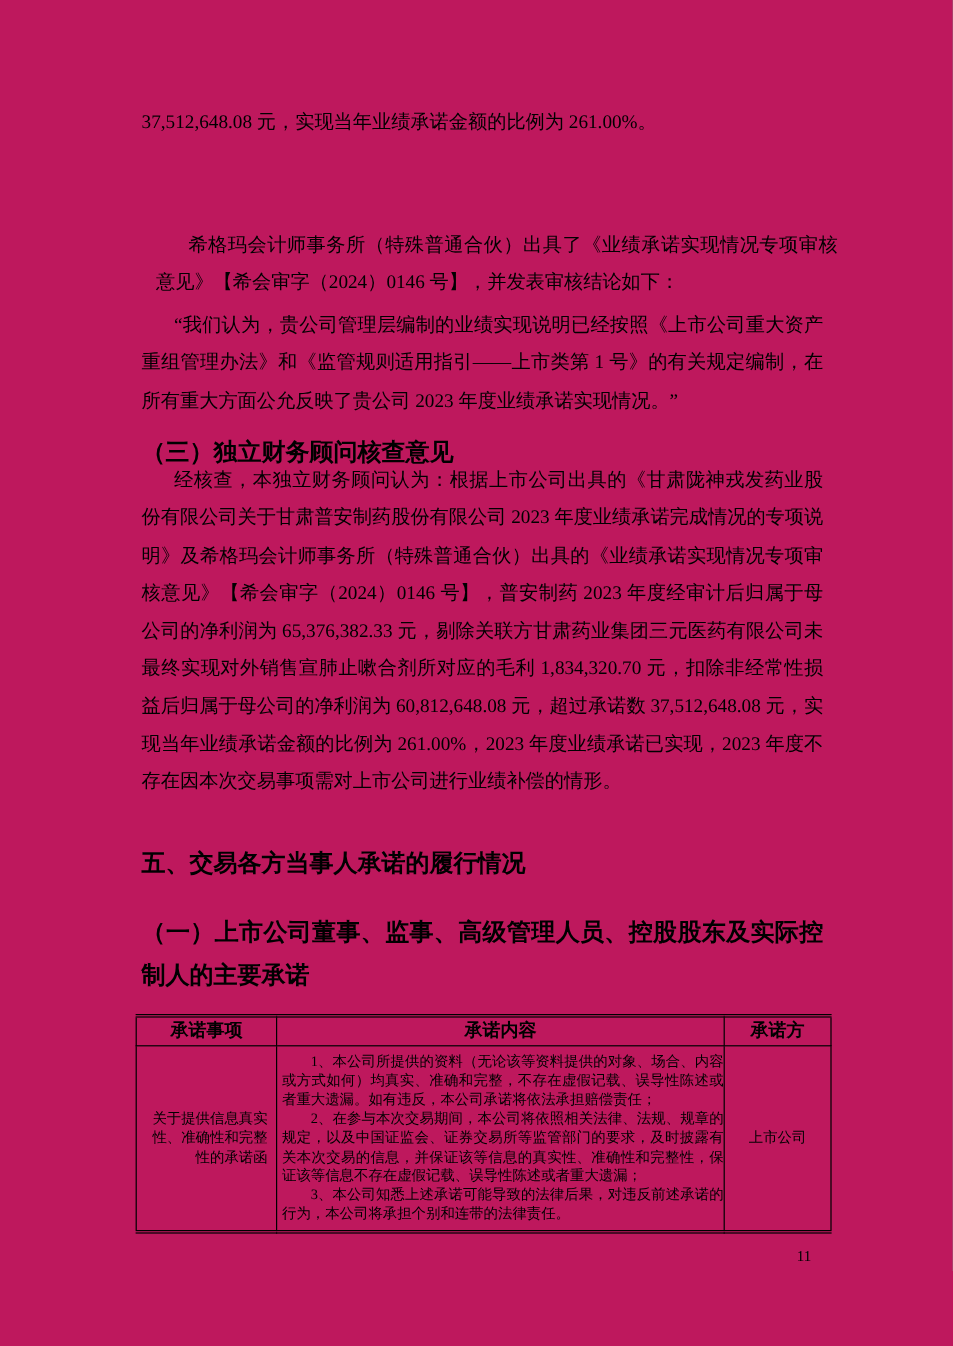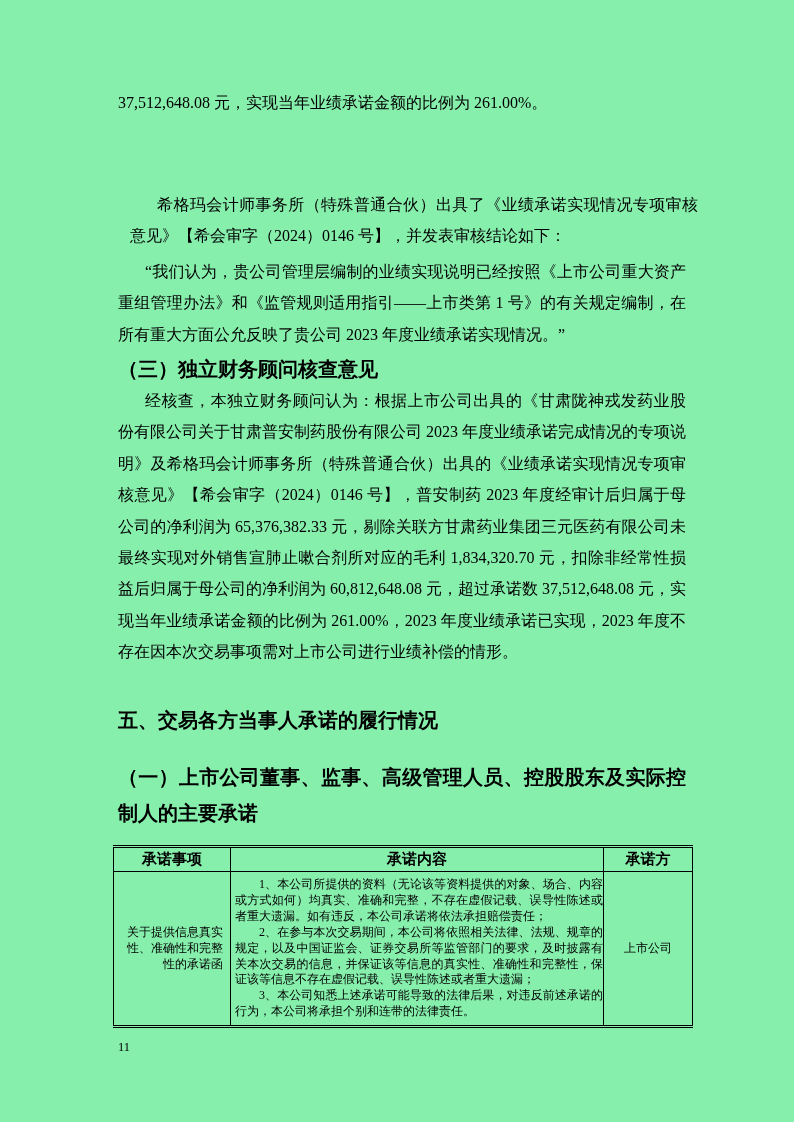--- a/index.html
+++ b/index.html
@@ -2,21 +2,21 @@
 <html><head>
 <meta charset="utf-8">
 <style>
   * { margin: 0; padding: 0; box-sizing: border-box; }
   html, body { background: #888; }
   .page {
     position: relative;
     width: 794px;
     height: 1122px;
     margin: 0 auto;
-    background: #86efac;
+    background: #be185d;
     overflow: hidden;
     font-family: "Liberation Serif", "DejaVu Serif", serif;
     color: #000;
   }
   .abs { position: absolute; left: 118px; width: 568px; }
   .body {
     font-size: 16px;
     line-height: 31.4px;
     text-align: justify;
     color: #000;
@@ -29,21 +29,21 @@
     line-height: 27px;
     text-align: justify;
     color: #000;
   }
   .hd2 { line-height: 36px; }
   
   .p0   { top: 87px; }
   .h2a  { top: 137px; }
   .p1   { top: 189px; margin-left: 12px; }
   .p2   { top: 256px; }
-  .h3a  { top: 356px; }
+  .h3a  { top: 364px; }
   .p3   { top: 385px; }
   .h5a  { top: 707px; }
   .h5b  { top: 759px; }
 
   table.commit {
     position: absolute;
     left: 113px;
     top: 845px;
     width: 579px;
     border-collapse: collapse;
@@ -65,20 +65,21 @@
   td.cell-item { text-align: right; padding: 4px 7px; }
   td.cell-content { padding: 5px 0 5px 4px; }
   td.cell-content p { text-indent: 24px; text-align: justify; }
   td.cell-party { text-align: center; padding: 4px 2px; }
 
   .page-number {
     position: absolute;
     top: 1040px;
     left: 118px;
     width: 558px;
+    text-align: right;
     font-size: 12.5px;
     color: #000;
   }
 </style>
 </head>
 <body>
 
 <div class="page">
 
   <p class="abs body p0">37,512,648.08 元，实现当年业绩承诺金额的比例为 261.00%。</p>

